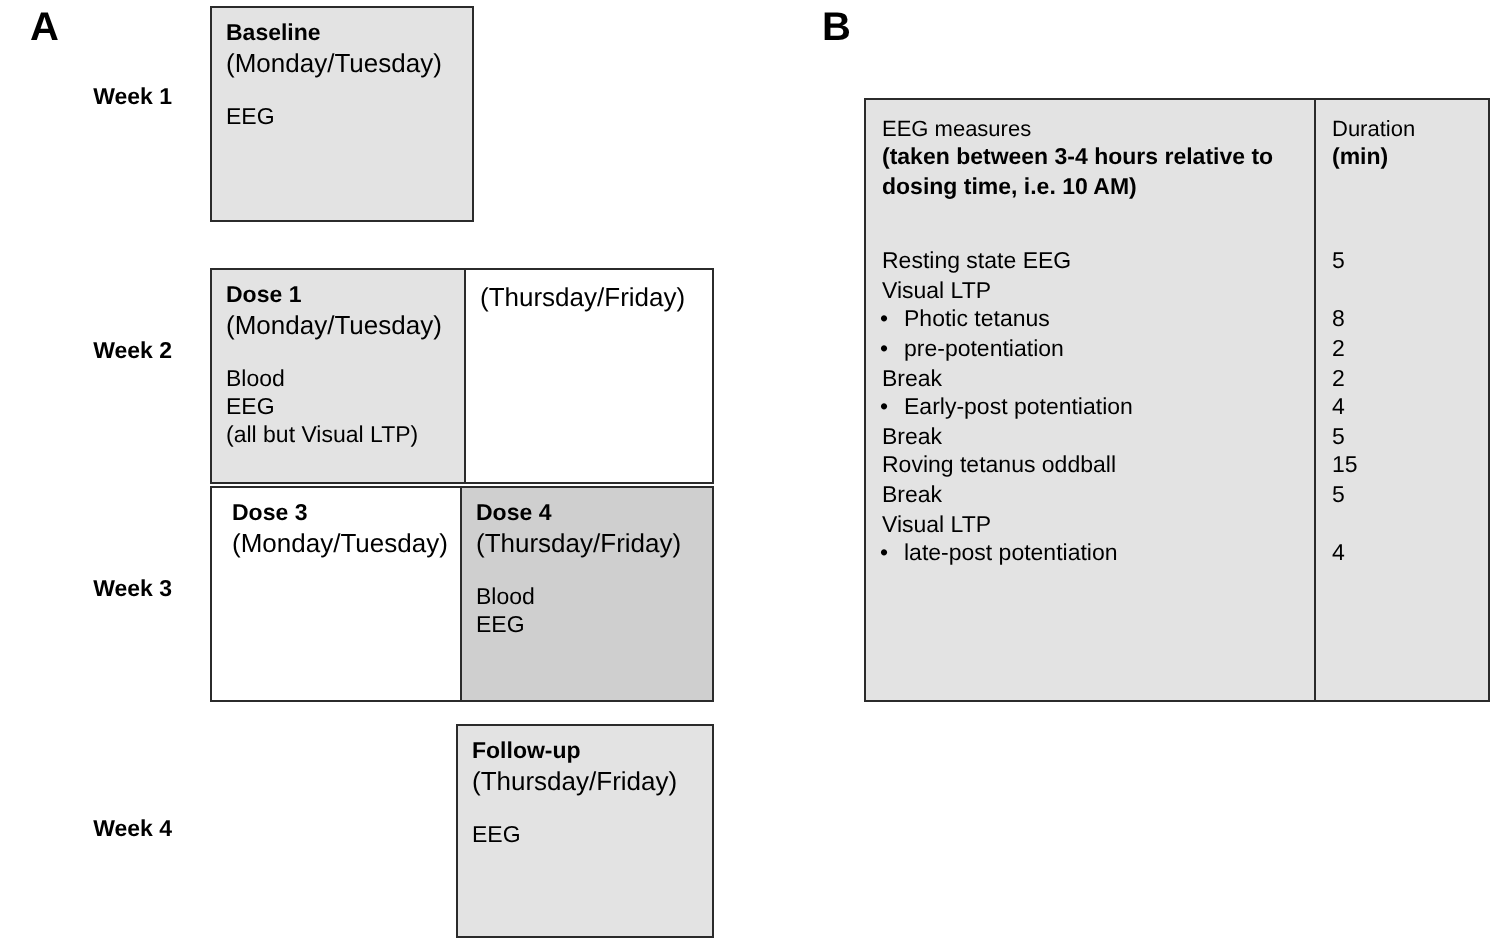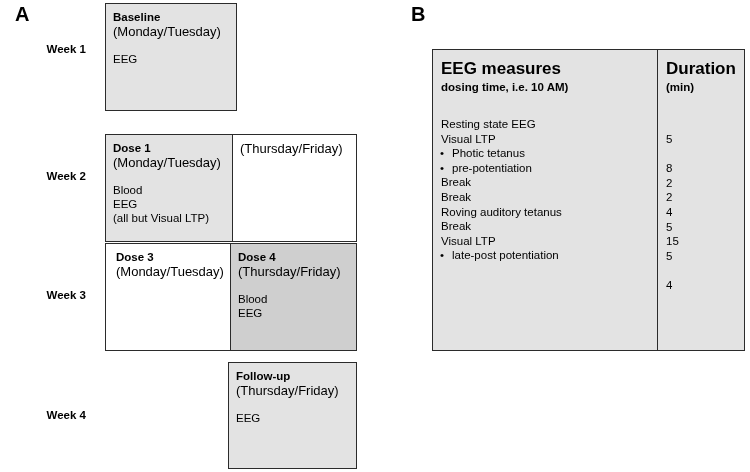--- a/index.html
+++ b/index.html
@@ -108,22 +108,22 @@
     overflow: hidden;
   }
   #eeg-col-duration {
     box-sizing: border-box;
     flex: 1;
     height: 100%;
     padding: 8px 0 0 8px;
     overflow: hidden;
   }
   .th-main {
-    font-size: 17px;
-    font-weight: bold;
+    font-size: 11px;
+    font-weight: normal;
     line-height: 1.3;
     white-space: nowrap;
   }
   .th-note {
     font-size: 11.5px;
     font-weight: bold;
     line-height: 1.3;
   }
   .tbl-spacer { height: 22px; }
   .tbl-line {
@@ -203,30 +203,32 @@
     <div class="box-item">EEG</div>
   </div>
 </div>
 
 <div class="panel-letter" id="panel-letter-b">B</div>
 
 <div id="eeg-table">
 
   <div id="eeg-col-measures">
     <div class="th-main">EEG measures</div>
+    <div class="th-note">(taken between 3-4 hours relative to</div>
     <div class="th-note">dosing time, i.e. 10 AM)</div>
     <div class="tbl-spacer"></div>
 
     <div class="tbl-line">Resting state EEG</div>
     <div class="tbl-line">Visual LTP</div>
     <div class="tbl-line bullet">Photic tetanus</div>
     <div class="tbl-line bullet">pre-potentiation</div>
     <div class="tbl-line">Break</div>
+    <div class="tbl-line bullet">Early-post potentiation</div>
     <div class="tbl-line">Break</div>
-    <div class="tbl-line">Roving auditory tetanus</div>
+    <div class="tbl-line">Roving tetanus oddball</div>
     <div class="tbl-line">Break</div>
     <div class="tbl-line">Visual LTP</div>
     <div class="tbl-line bullet">late-post potentiation</div>
   </div>
 
   <div id="eeg-col-duration">
     <div class="th-main">Duration</div>
     <div class="th-note">(min)</div>
     <div class="th-note">&nbsp;</div>
     <div class="tbl-spacer"></div>

